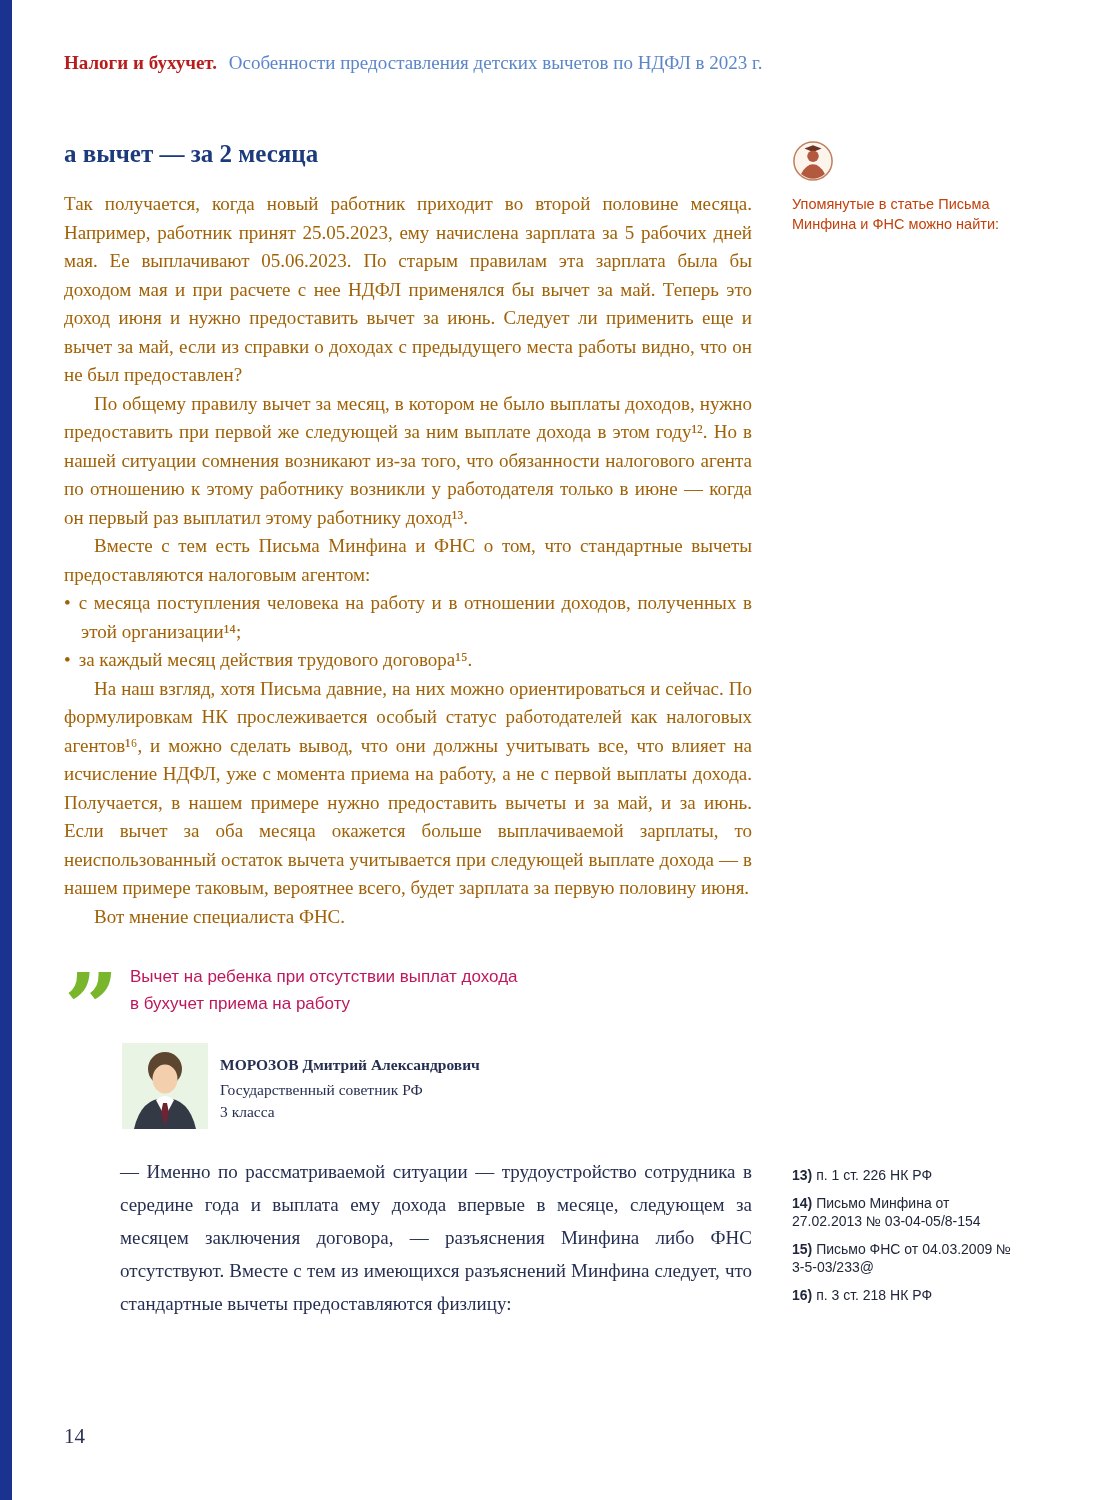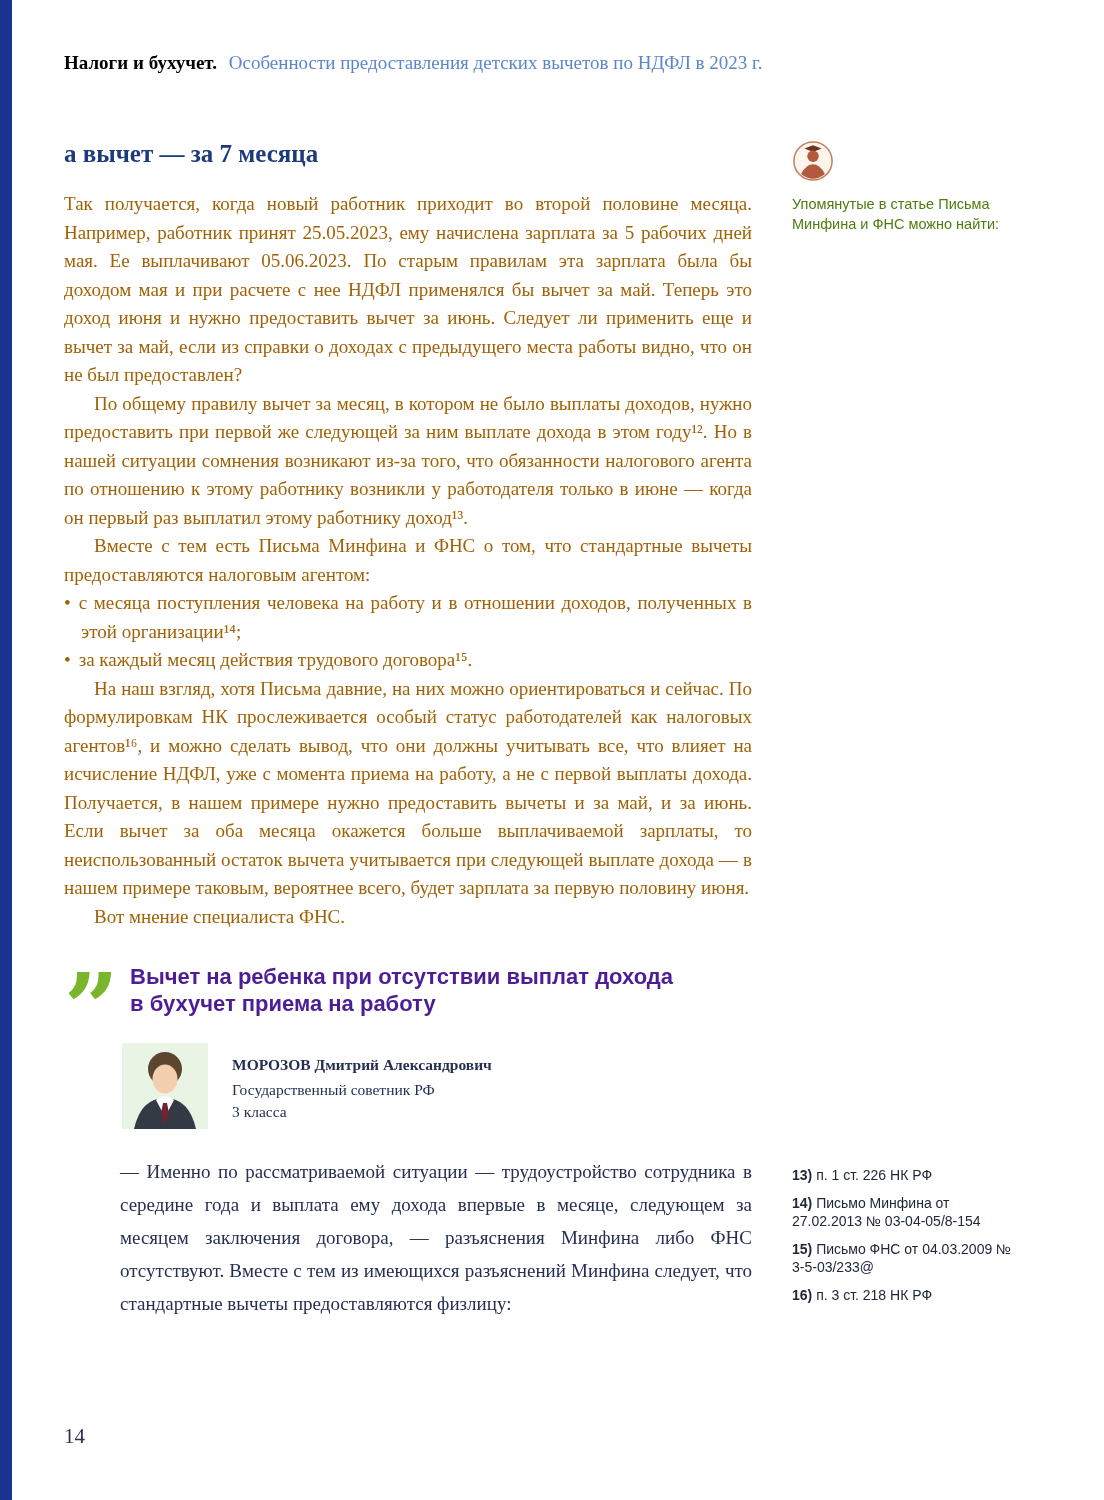--- a/index.html
+++ b/index.html
@@ -4,52 +4,52 @@
 <style>
   * { margin:0; padding:0; box-sizing:border-box; }
   body {
     width:1104px; height:1500px; position:relative; overflow:hidden;
     background:#ffffff; color:#262f52;
     font-family:"Liberation Serif","DejaVu Serif",serif;
   }
   .edge-bar { position:absolute; left:0; top:0; width:12px; height:1500px; background:#1b3390; }
 
   .header { position:absolute; left:64px; top:52px; width:950px; font-size:19px; white-space:nowrap; }
-  .hdr-mag { font-weight:bold; color:#000000; }
+  .hdr-mag { font-weight:bold; color:#b91c1c; }
   .hdr-art { color:#5b86c9; margin-left:7px; }
 
   .main-col { position:absolute; left:64px; top:138px; width:688px; }
   .heading { font-size:25px; line-height:31px; color:#1d3a7c; font-weight:bold; margin:0 0 21px; }
   .heading span { display:block; }
 
   .body { font-size:19px; line-height:28.5px; text-align:justify; color:#a16207; }
   .ind { text-indent:30px; }
   .bullet { padding-left:17px; text-indent:-17px; }
   .marker { margin-right:8px; }
 
   .quote { margin-top:30px; }
   .q-head { display:flex; gap:12px; align-items:flex-start; }
   .q-icon {
     width:54px; height:44px; flex:0 0 54px; overflow:visible;
     color:#7ab62c; font-size:95px; line-height:1; font-weight:bold;
     font-family:"DejaVu Serif","Liberation Serif",serif;
   }
-  .q-title { font-family:"Liberation Sans","DejaVu Sans",sans-serif; font-size:22px; line-height:27px; color:#4c1d95; font-weight:bold; padding-top:2px; }
+  .q-title { font-family:"Liberation Sans","DejaVu Sans",sans-serif; font-size:17px; line-height:27px; color:#be185d; font-weight:normal; padding-top:2px; }
   .q-title span { display:block; }
 
-  .q-author { display:flex; gap:24px; margin:26px 0 0 58px; }
+  .q-author { display:flex; gap:12px; margin:26px 0 0 58px; }
   .photo { width:86px; height:86px; flex:0 0 86px; overflow:hidden; }
   .a-info { padding-top:11px; font-size:15.5px; line-height:22px; color:#262f52; }
   .a-name { font-weight:bold; margin-bottom:3px; }
 
   .q-text { margin:26px 0 0 56px; font-size:19px; line-height:33px; text-align:justify; }
 
   .side-note { position:absolute; left:792px; top:140px; width:226px; font-family:"Liberation Sans","DejaVu Sans",sans-serif; }
   .s-icon { width:42px; height:42px; margin-bottom:12px; }
-  .s-intro { font-size:14.5px; line-height:20px; color:#4d7c0f; }
+  .s-intro { font-size:14.5px; line-height:20px; color:#c2410c; }
   .s-ref { font-size:14.5px; line-height:20px; color:#1b2340; font-weight:bold; margin-top:2px; }
 
   .footnotes { position:absolute; left:792px; top:1166px; width:230px; font-family:"Liberation Sans","DejaVu Sans",sans-serif; font-size:14px; line-height:18.5px; color:#20273a; }
   .fn { margin-bottom:9px; }
   .fn-num { font-weight:bold; }
 
   .page-num { position:absolute; left:64px; top:1424px; font-size:21px; color:#2b3350; }
 </style>
 </head>
 <body>
@@ -58,21 +58,21 @@
 
   <div class="edge-bar"></div>
 
   <header class="header">
     <span class="hdr-mag">Налоги и бухучет.</span>
     <span class="hdr-art">Особенности предоставления детских вычетов по НДФЛ в 2023 г.</span>
   </header>
 
   <main class="main-col">
     <h1 class="heading">
-      <span>а вычет — за 7 месяца</span>
+      <span>а вычет — за 2 месяца</span>
     </h1>
 
     <p class="body">Так получается, когда новый работник приходит во второй половине месяца. Например, работник принят 25.05.2023, ему начислена зарплата за 5 рабочих дней мая. Ее выплачивают 05.06.2023. По старым правилам эта зарплата была бы доходом мая и при расчете с нее НДФЛ применялся бы вычет за май. Теперь это доход июня и нужно предоставить вычет за июнь. Следует ли применить еще и вычет за май, если из справки о доходах с предыдущего места работы видно, что он не был предоставлен?</p>
     <p class="body ind">По общему правилу вычет за месяц, в котором не было выплаты доходов, нужно предоставить при первой же следующей за ним выплате дохода в этом году¹². Но в нашей ситуации сомнения возникают из-за того, что обязанности налогового агента по отношению к этому работнику возникли у работодателя только в июне — когда он первый раз выплатил этому работнику доход¹³.</p>
     <p class="body ind">Вместе с тем есть Письма Минфина и ФНС о том, что стандартные вычеты предоставляются налоговым агентом:</p>
 
     <p class="body bullet"><span class="marker">•</span><span>с месяца поступления человека на работу и в отношении доходов, полученных в этой организации¹⁴;</span></p>
     <p class="body bullet"><span class="marker">•</span><span>за каждый месяц действия трудового договора¹⁵.</span></p>
 
     <p class="body ind">На наш взгляд, хотя Письма давние, на них можно ориентироваться и сейчас. По формулировкам НК прослеживается особый статус работодателей как налоговых агентов¹⁶, и можно сделать вывод, что они должны учитывать все, что влияет на исчисление НДФЛ, уже с момента приема на работу, а не с первой выплаты дохода. Получается, в нашем примере нужно предоставить вычеты и за май, и за июнь. Если вычет за оба месяца окажется больше выплачиваемой зарплаты, то неиспользованный остаток вычета учитывается при следующей выплате дохода — в нашем примере таковым, вероятнее всего, будет зарплата за первую половину июня.</p>

